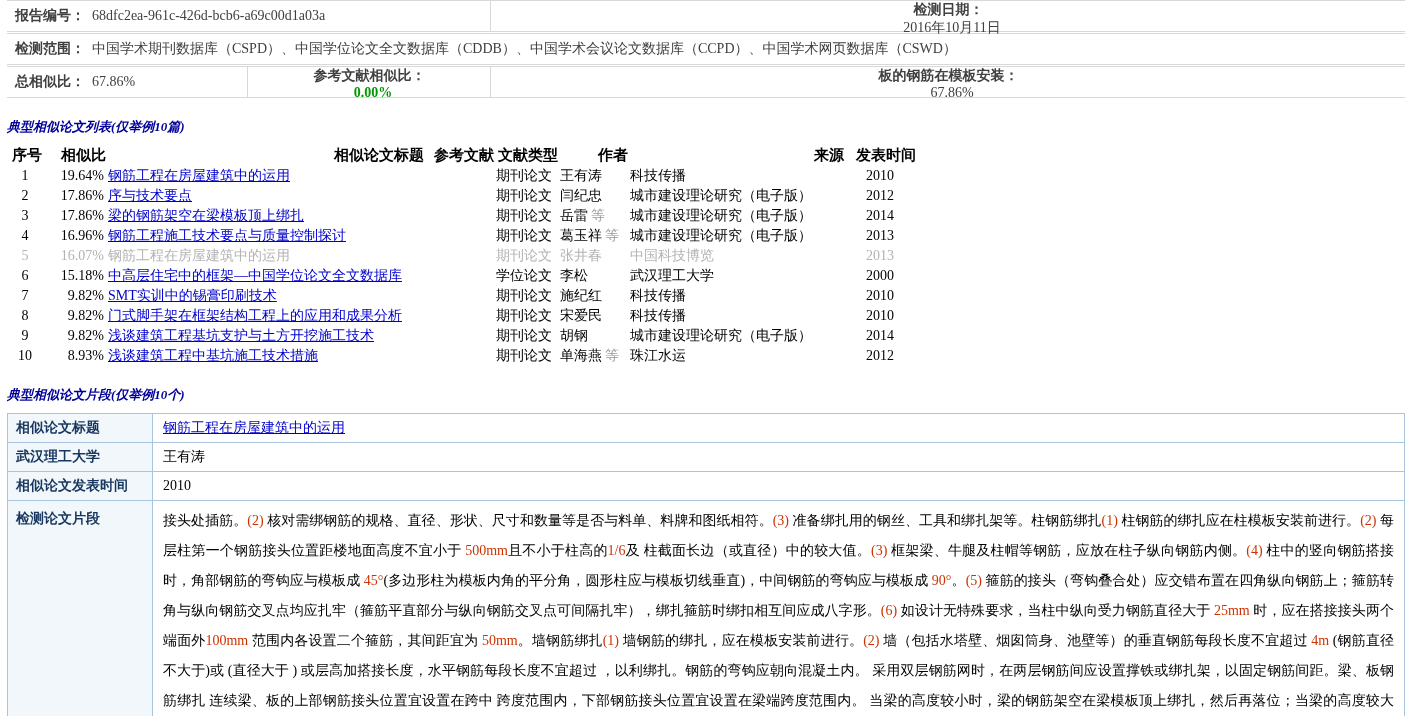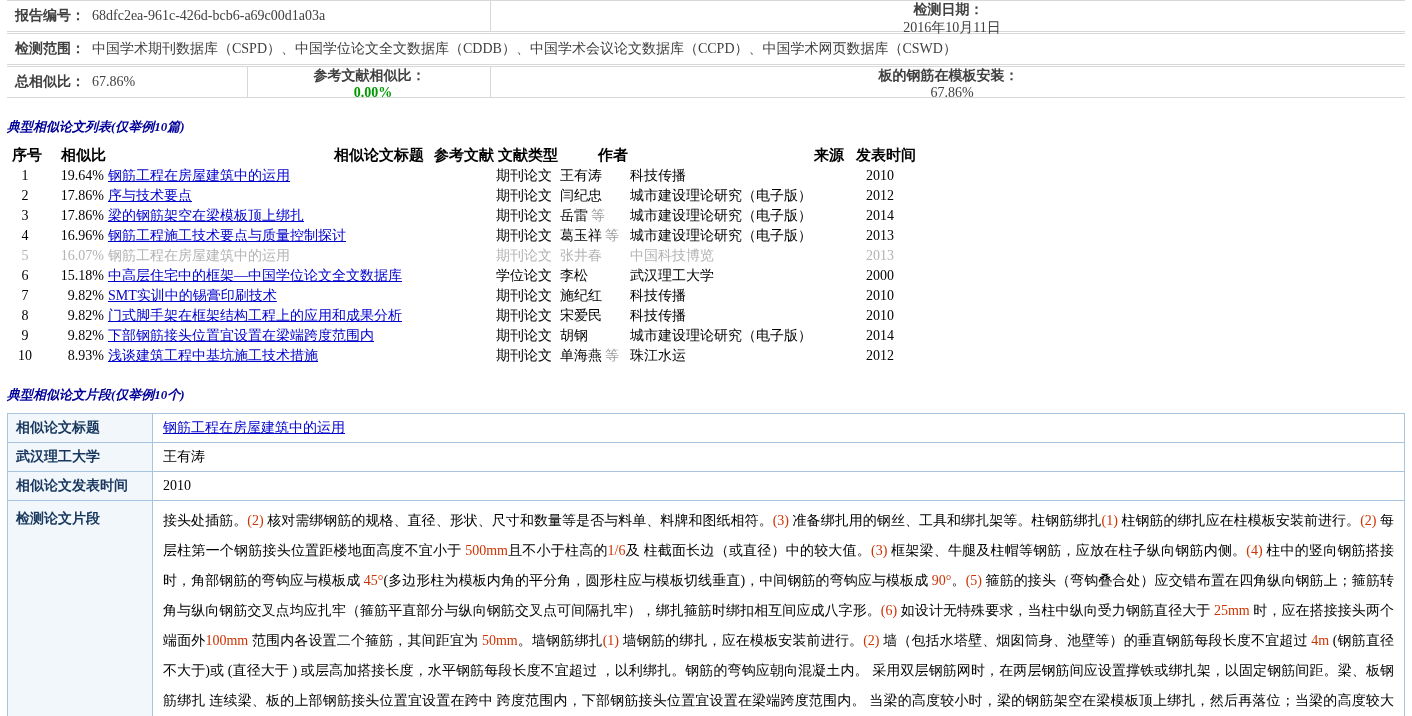--- a/index.html
+++ b/index.html
@@ -207,21 +207,21 @@
       <td class="c-title"><a class="doc-link" href="#">门式脚手架在框架结构工程上的应用和成果分析</a></td>
       <td class="c-ref"></td>
       <td class="c-type">期刊论文</td>
       <td class="c-author">宋爱民</td>
       <td class="c-source">科技传播</td>
       <td class="c-year">2010</td>
     </tr>
         <tr>
       <td class="c-no">9</td>
       <td class="c-ratio">9.82%</td>
-      <td class="c-title"><a class="doc-link" href="#">下部钢筋接头位置宜设置在梁端跨度范围内</a></td>
+      <td class="c-title"><a class="doc-link" href="#">浅谈建筑工程基坑支护与土方开挖施工技术</a></td>
       <td class="c-ref"></td>
       <td class="c-type">期刊论文</td>
       <td class="c-author">胡钢</td>
       <td class="c-source">城市建设理论研究（电子版）</td>
       <td class="c-year">2014</td>
     </tr>
         <tr>
       <td class="c-no">10</td>
       <td class="c-ratio">8.93%</td>
       <td class="c-title"><a class="doc-link" href="#">浅谈建筑工程中基坑施工技术措施</a></td>

